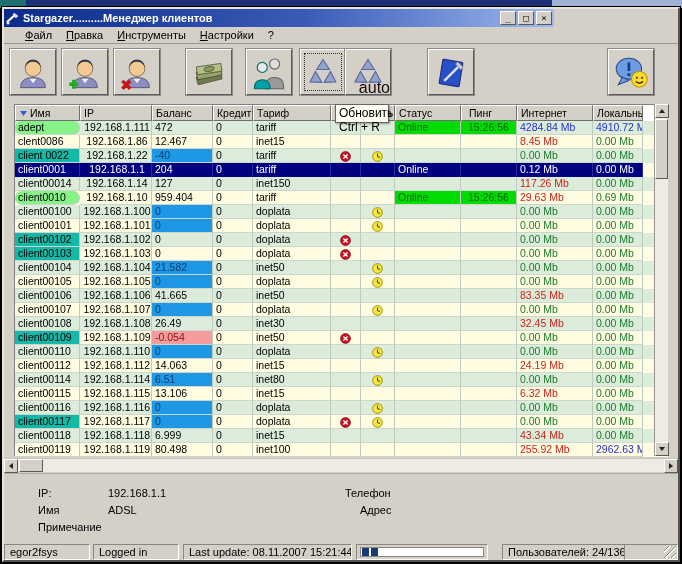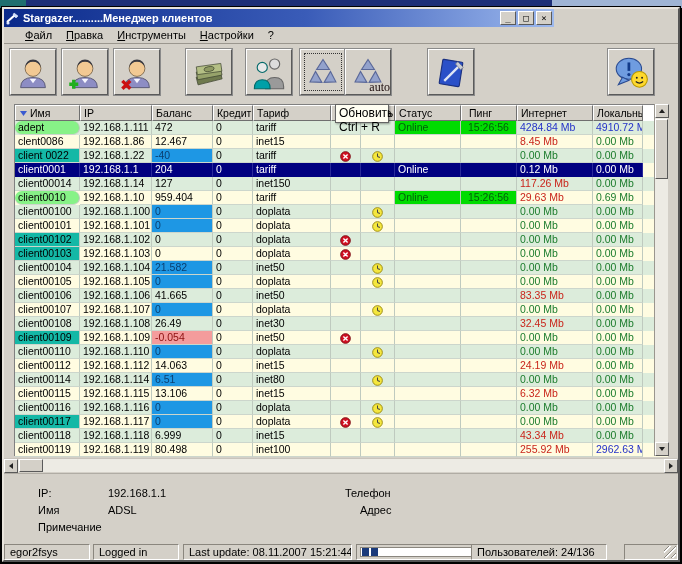--- a/index.html
+++ b/index.html
@@ -21,36 +21,36 @@
   .menubar{position:absolute;left:0;top:18px;width:674px;height:17px;background:#d4d0c8;
     border-bottom:1px solid #9a968e;display:flex;align-items:center;padding-left:14px;gap:0;}
   .menu-item{display:inline-block;font-size:11px;padding:1px 7px;color:#000;}
   .menu-item::first-letter{text-decoration:underline;}
   
   .toolbar{position:absolute;left:0;top:35px;width:674px;height:58px;background:#d4d0c8;}
   .tbtn{position:absolute;top:5px;width:46px;height:46px;background:#d4d0c8;border:1px solid;
     border-color:#fff #5a5a5a #5a5a5a #fff;box-shadow:0 0 0 1px #8a8a8a;
     display:flex;align-items:center;justify-content:center;padding:0;}
   .tbtn.focused::after{content:"";position:absolute;left:3px;top:3px;right:3px;bottom:3px;border:1px dotted #333;}
-  .auto-label{position:absolute;right:0px;bottom:1px;font-family:Liberation Serif, serif;
-    font-size:12px;color:#1a0a0a;background:transparent;line-height:11px;margin-top:48px;}
+  .auto-label{position:absolute;right:0px;bottom:1px;font-family:Liberation Sans, sans-serif;
+    font-size:16px;color:#1a0a0a;background:transparent;line-height:11px;margin-top:48px;}
   
   .table-area{position:absolute;left:10px;top:95px;width:654px;height:352px;background:#fff;
     border-top:1px solid #808080;border-left:1px solid #808080;}
   .thead{display:flex;height:16px;}
   .hcell{background:#d4d0c8;border-top:1px solid #fff;border-left:1px solid #fff;
     border-right:1px solid #6f6f6f;border-bottom:1px solid #6f6f6f;
     font-size:10.5px;line-height:14px;height:16px;padding-left:3px;overflow:hidden;white-space:nowrap;display:flex;align-items:center;gap:2px;}
   .trow{display:flex;height:14px;}
   .trow.odd{background:#dcecdb;}
   .trow.even{background:#fffce1;}
   .cell{height:14px;line-height:13px;font-size:10.5px;padding-left:3px;
     border-right:1px solid #bfcabf;border-bottom:1px solid #ccd6cc;
     overflow:hidden;white-space:nowrap;color:#000;}
-  .c0{width:65px;}.c1{width:72px;}.c2{width:61px;}.c3{width:40px;}.c4{width:78px;}
+  .c0{width:65px;}.c1{width:72px;text-align:center;}.c2{width:61px;}.c3{width:40px;}.c4{width:78px;}
   .c5{width:30px;text-align:center;padding-left:0;}.c6{width:34px;text-align:center;padding-left:0;}
   .c7{width:66px;}.c8{width:56px;padding-left:7px;}.c9{width:76px;}.c10{width:50px;}
   .nb-green{background:#87f287;border-radius:7px;}
   .nb-lav{background:#14b8a6;}
   .bb-blue{background:#1e97e4;color:#0a3f70;}
   .bb-pink{background:#f49c9c;color:#8c1010;}
   .st-green{background:#00dc00;color:#00600a;}
   .t-red{color:#c9241a;}
   .t-blue{color:#2432c8;}
   .t-green{color:#1b7c2c;}
@@ -623,20 +623,20 @@
     <div class="statusbar">
       <div class="spanel" style="left:0;width:86px">egor2fsys</div>
       <div class="spanel" style="left:89px;width:86px">Logged in</div>
       <div class="spanel" style="left:179px;width:169px">Last update: 08.11.2007 15:21:44</div>
       <div class="spanel" style="left:352px;width:132px;padding-left:0">
         <div class="progress-outer">
           <div class="pblock"></div>
           <div class="pblock"></div>
         </div>
       </div>
-      <div class="spanel" style="left:467px;width:136px">Пользователей: 24/136</div>
+      <div class="spanel" style="left:498px;width:136px">Пользователей: 24/136</div>
       <div class="spanel" style="left:620px;width:54px">
         <div class="grip"></div>
       </div>
     </div>
 
   </div>
 </div>
 
 </body></html>

